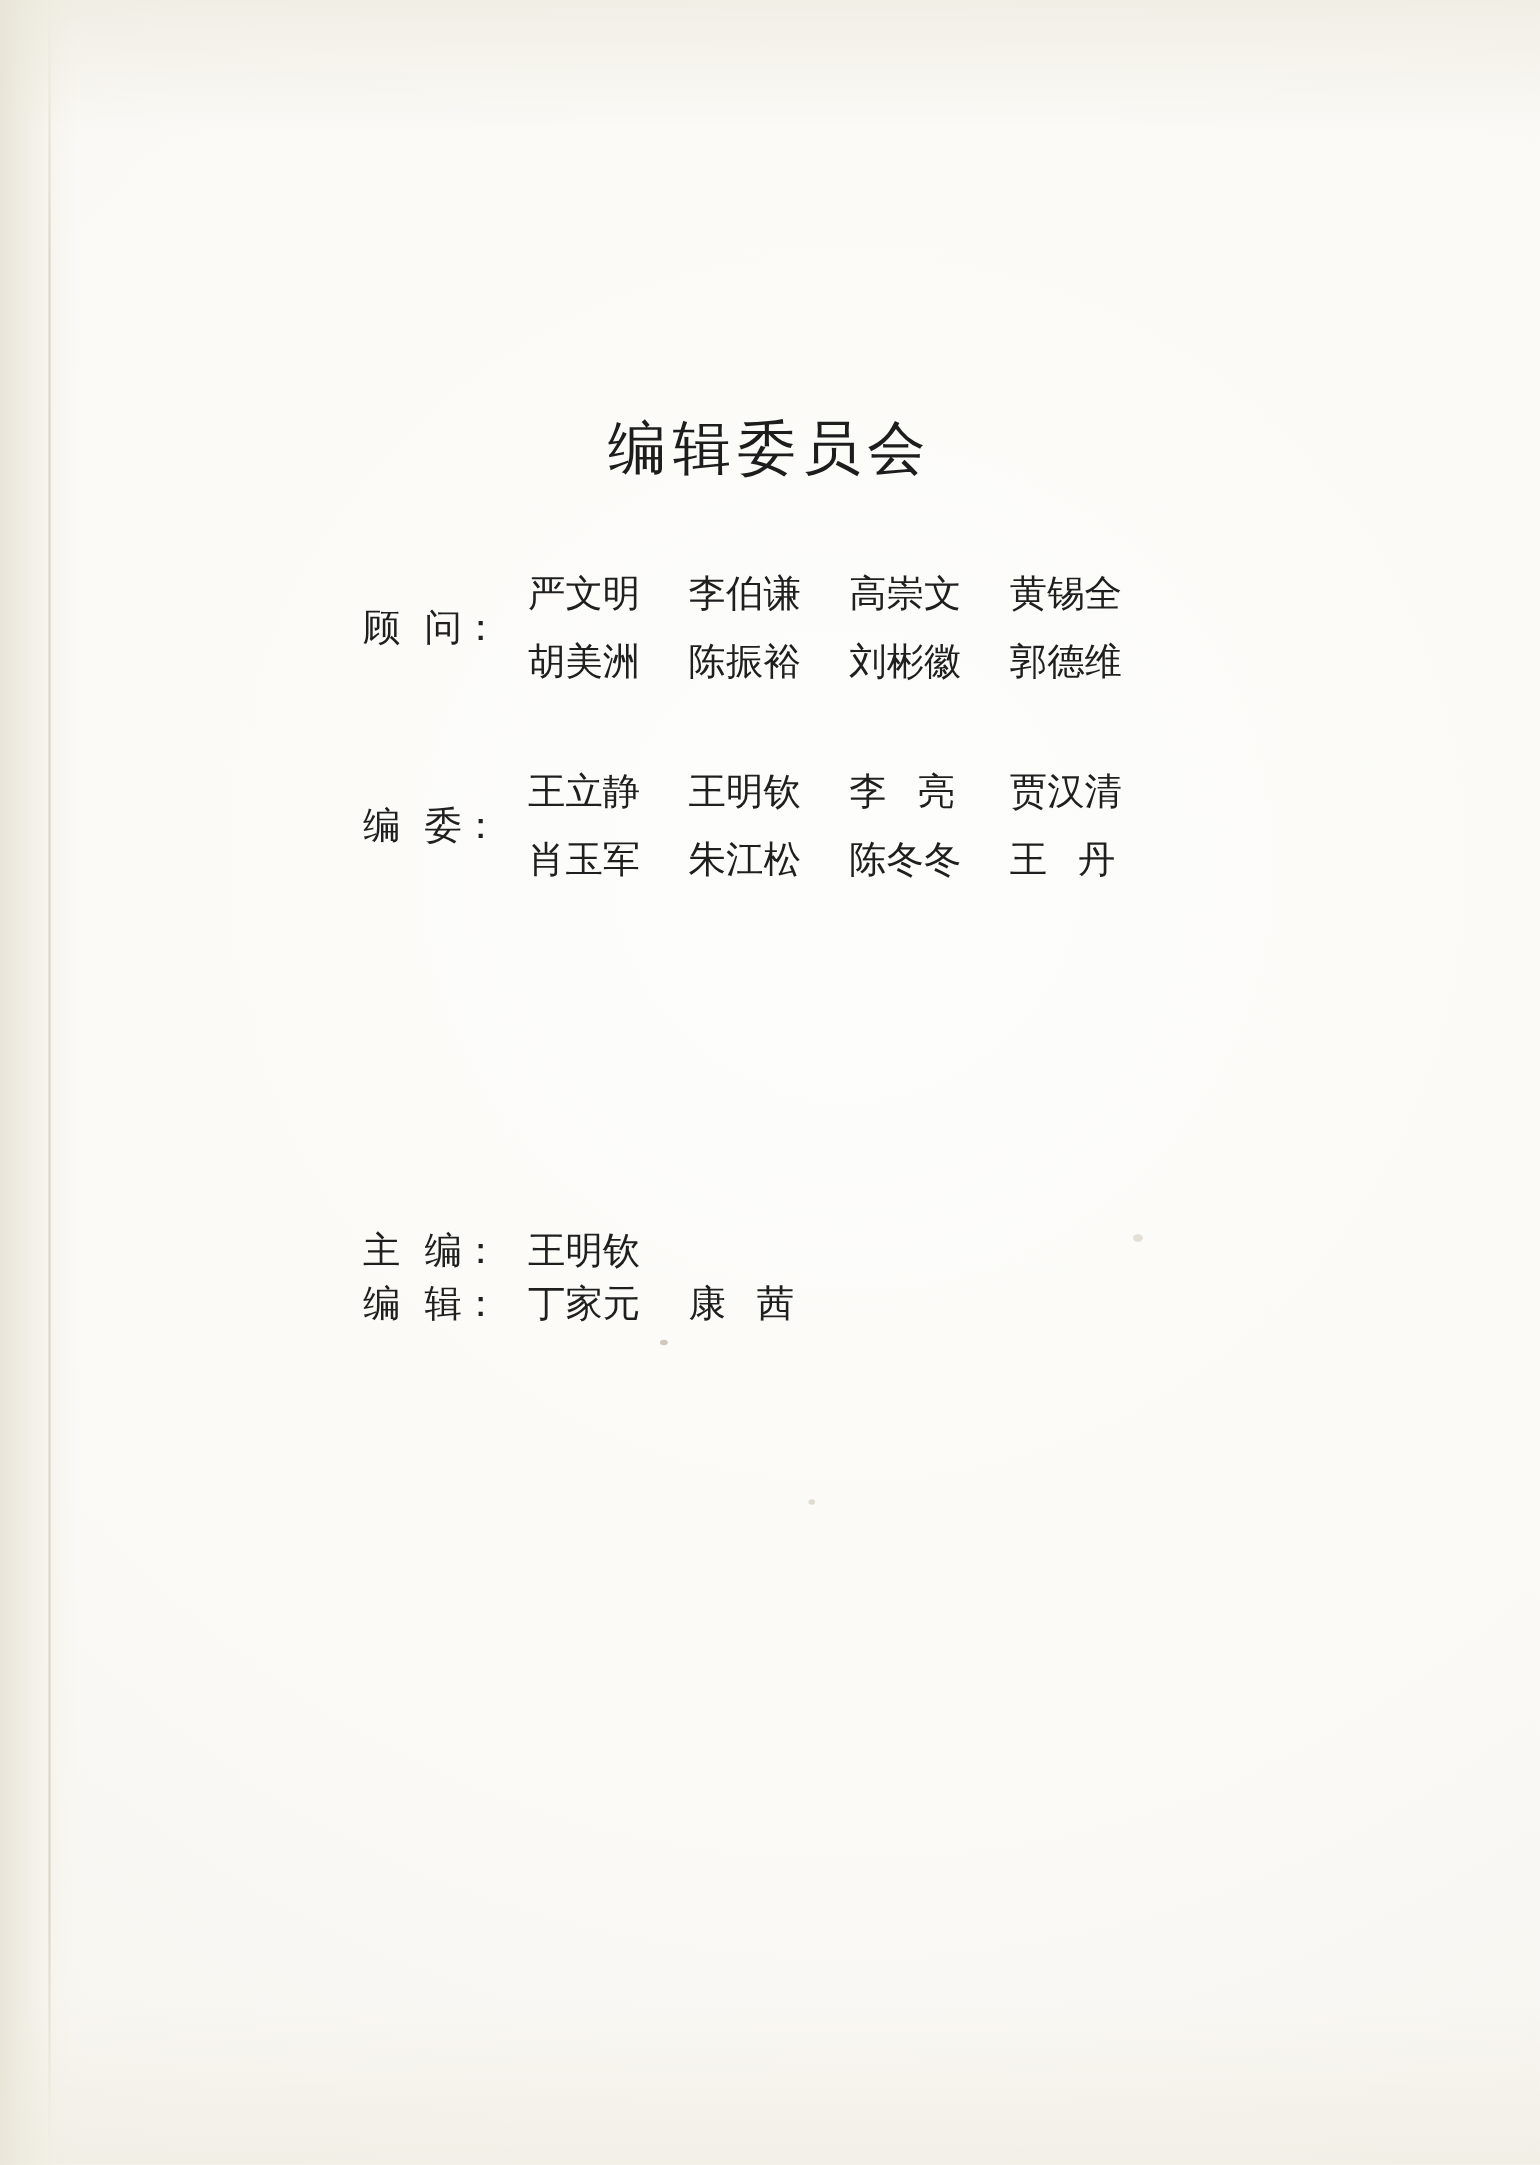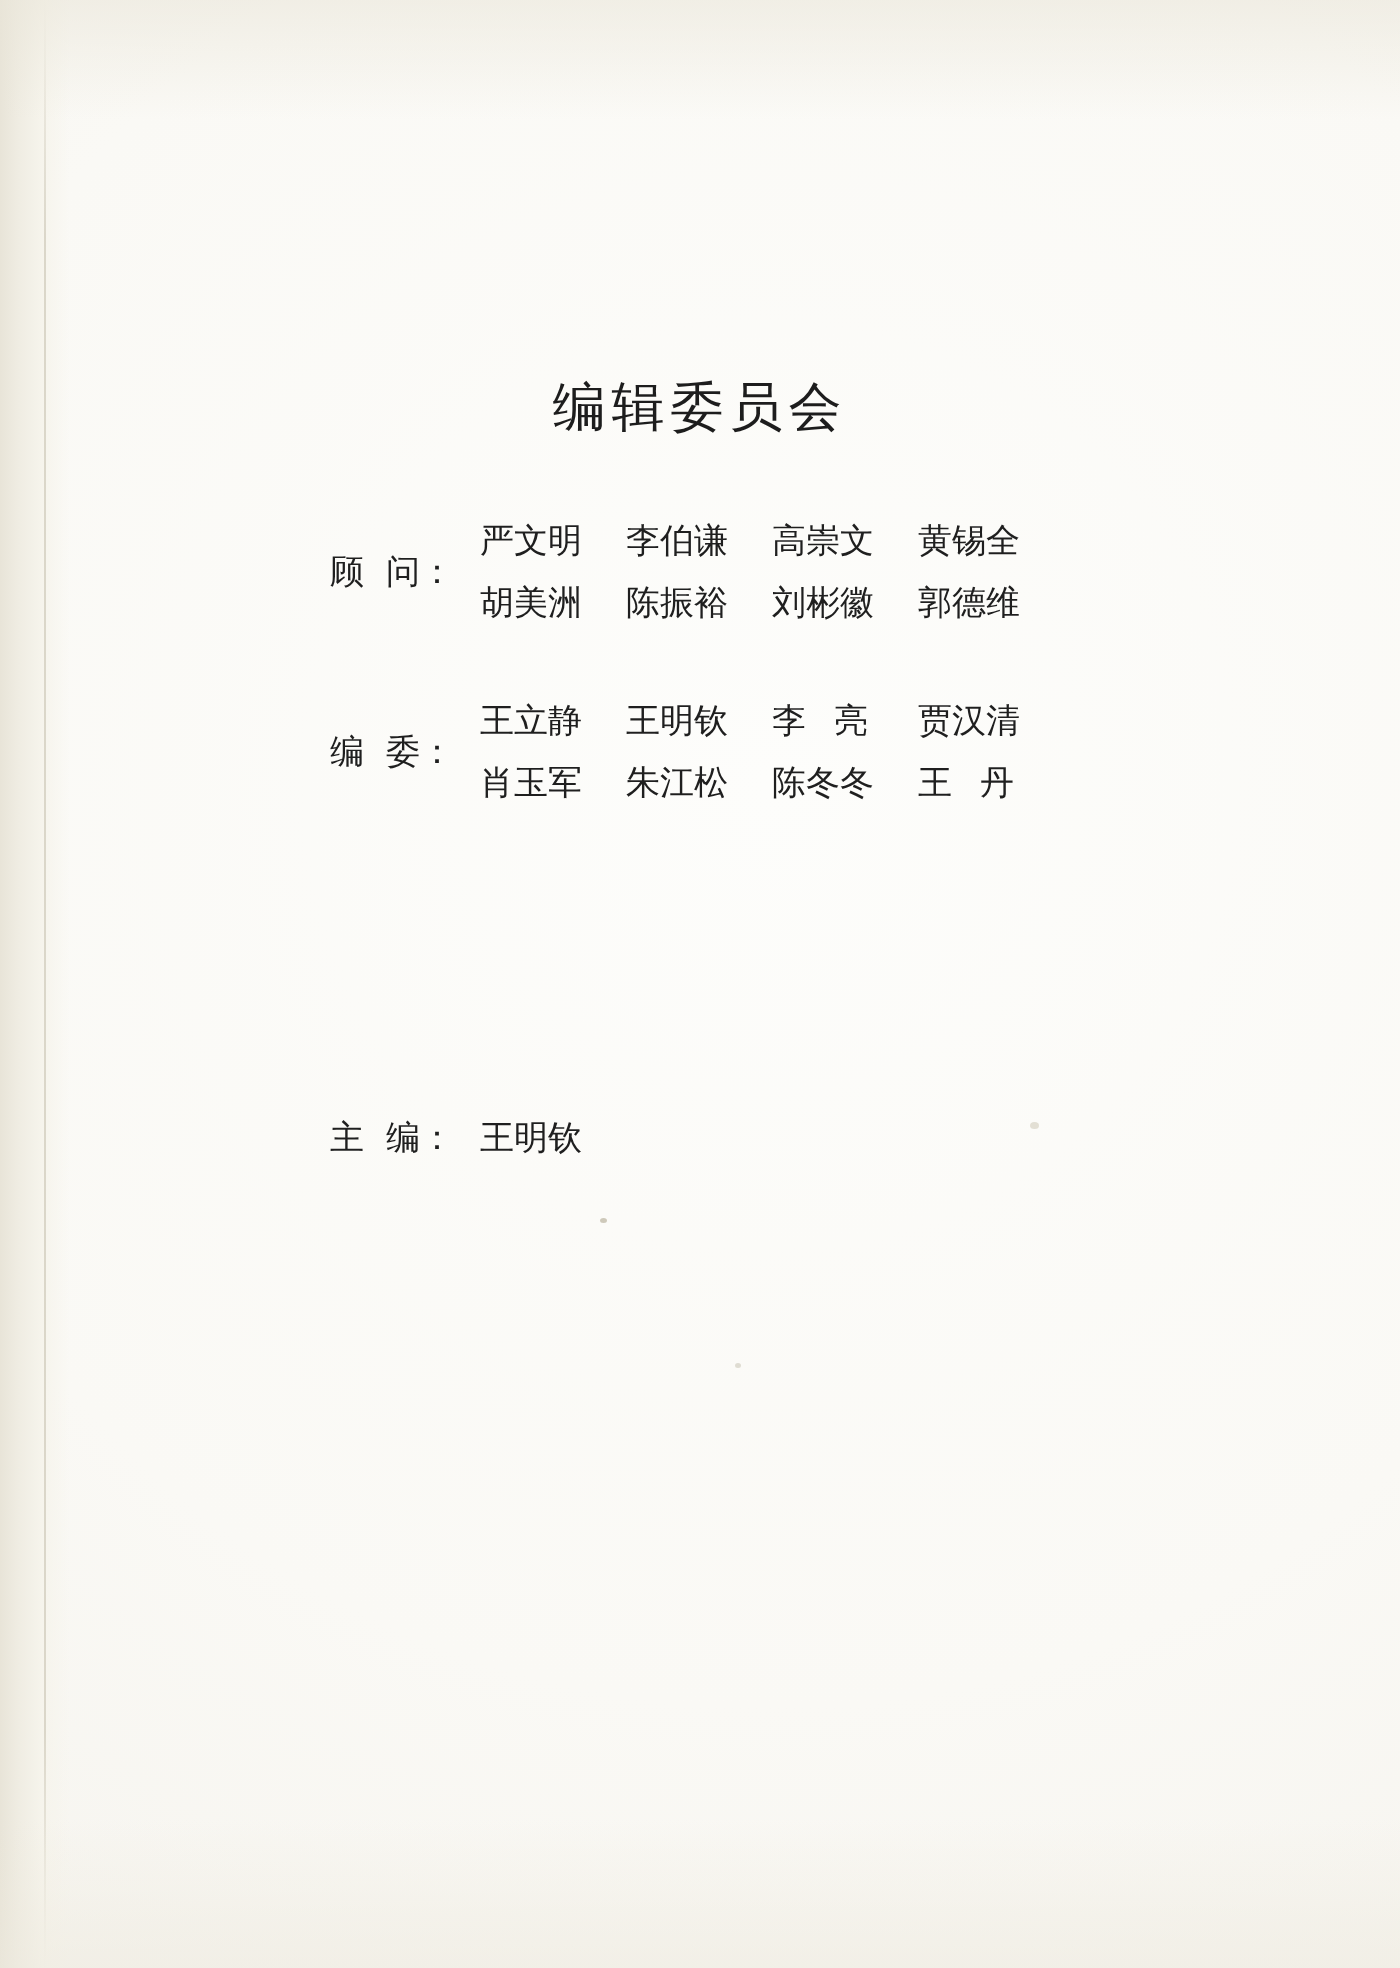--- a/index.html
+++ b/index.html
@@ -211,18 +211,29 @@
       <div class="sec-label">
         <span class="spaced">主</span><span>编：</span>
       </div>
       <div class="rows">
         <div class="row">
           <div class="name">王明钦</div>
         </div>
       </div>
     </div>
 
+    <div class="section" id="sec-editors">
+      <div class="sec-label">
+        <span class="spaced">编</span><span>辑：</span>
+      </div>
+      <div class="rows">
+        <div class="row">
+          <div class="name">丁家元</div>
+          <div class="name two">康茜</div>
+        </div>
+      </div>
+    </div>
 
     <div class="speck"></div>
     <div class="speck2"></div>
     <div class="speck3"></div>
   </div>
 </div>
 
 </body></html>

